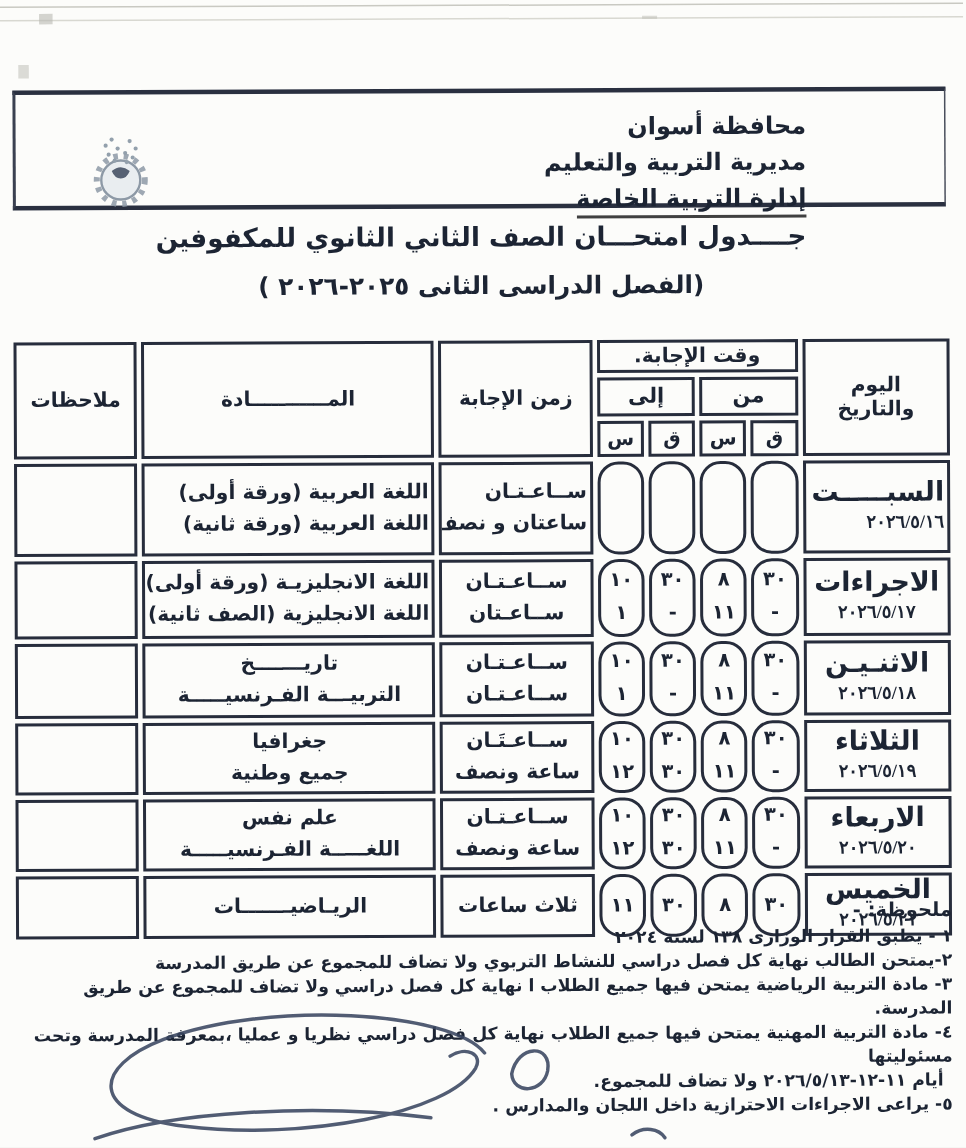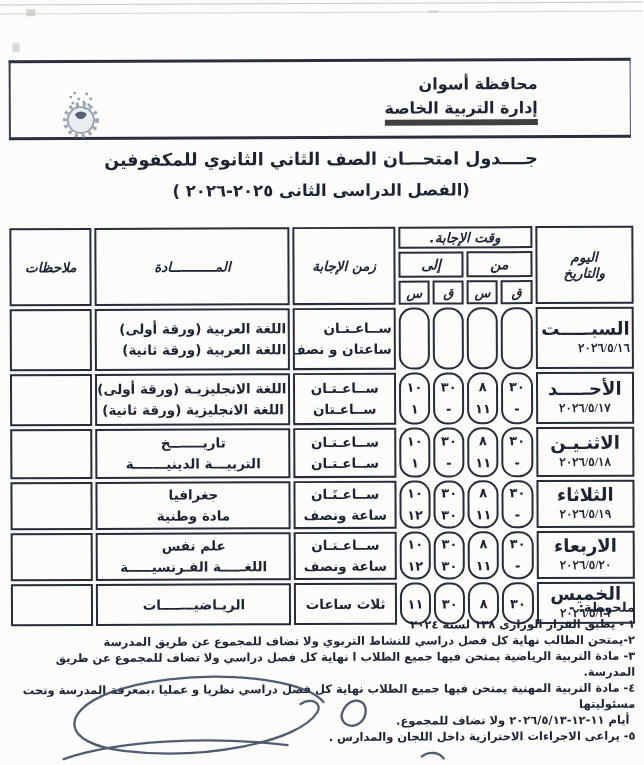--- a/index.html
+++ b/index.html
@@ -26,21 +26,21 @@
   .org-box{
     position:absolute;top:59px;right:12px;left:10px;height:74px;
     border-top:3px solid #2a3040;border-bottom:3px solid #2a3040;
     border-right:1px solid #4a4f5c;border-left:2px solid #3a4050;
     overflow:visible;background:transparent;
   }
   .org-lines{
     position:absolute;top:1px;right:92px;text-align:right;
     font-size:16px;font-weight:700;line-height:24px;margin-top:10px;
   }
-  .org-lines .cut{border-bottom:6px solid #404040;display:inline-block;line-height:22px;}
+  .org-lines .cut{border-bottom:2px solid #404040;display:inline-block;line-height:22px;}
   .emblem{position:absolute;left:46px;top:24px;}
 
   
   .title1{
     position:absolute;top:149px;left:0;right:0;text-align:center;
     font-size:17.5px;font-weight:800;letter-spacing:.2px;
   }
   .title2{
     position:absolute;top:181px;left:0;right:0;text-align:center;
     font-size:16.5px;font-weight:800;
@@ -51,21 +51,21 @@
     position:absolute;top:224px;right:7px;
     width:630px;table-layout:fixed;
     border-collapse:separate;border-spacing:3px;
   }
   .sched th,.sched td{
     border:2px solid #272d3c;
     text-align:center;vertical-align:middle;
     padding:0 2px;font-weight:700;color:#1c2433;
     overflow:hidden;
   }
-  .sched th{font-size:13.5px;font-style:italic;}
+  .sched th{font-size:13.5px;}
   tr.h1 th{height:18px;}
   tr.h2 th{height:22px;font-size:14px;}
   tr.h3 th{height:20px;font-size:13px;}
   tr.r0 td{height:58px;padding-left:44px;} tr.r1 td{height:48px;} tr.r2 td{height:46px;margin-top:40px;}
   tr.r3 td{height:44px;} tr.r4 td{height:44px;margin-top:38px;} tr.r5 td{height:36px;}
   td.day .dname{font-size:18px;line-height:20px;}
   td.day .ddate{font-size:12px;line-height:18px;letter-spacing:.5px;font-family:Liberation Serif, serif;}
   td.num{font-size:13px;border-radius:14px;}
   td.num div{line-height:22px;}
   td.dur,td.subj{font-size:13.5px;}
@@ -90,20 +90,21 @@
 
     <div class="scan-line l1"></div>
     <div class="scan-line l2"></div>
     <div class="speck s1"></div>
     <div class="speck s2"></div>
     <div class="speck s3"></div>
 
     <div class="org-box">
       <div class="org-lines">
         <div>محافظة أسوان</div>
+        <div>مديرية التربية والتعليم</div>
         <div><span class="cut">إدارة التربية الخاصة</span></div>
       </div>
       <svg class="emblem" width="48" height="52" viewBox="0 0 48 52">
         <g fill="none" stroke="#8d99a6" stroke-width="1.6">
           <circle cx="24" cy="33" r="13" fill="#e9edf0"></circle>
           <circle cx="24" cy="33" r="16" stroke-dasharray="3 4" stroke-width="4" opacity="0.85"></circle>
         </g>
         <g fill="#93a0ac">
           <circle cx="14" cy="10" r="1.4"></circle>
             <circle cx="18" cy="6" r="1.4"></circle>
@@ -183,21 +184,21 @@
             </td>
         <td class="subj">
               <div>اللغة العربية (ورقة أولى)</div>
               <div>اللغة العربية (ورقة ثانية)</div>
             </td>
         <td class="note"></td>
       </tr>
 
       <tr class="r1">
         <td class="day">
-          <div class="dname">الأحـــــد</div>
+          <div class="dname">الاجراءات</div>
           <div class="ddate">٢٠٢٦/٥/١٧</div>
         </td>
         <td class="num">
               <div>٣٠</div>
               <div>-</div>
             </td>
         <td class="num">
               <div>٨</div>
               <div>١١</div>
             </td>
@@ -208,21 +209,21 @@
         <td class="num">
               <div>١٠</div>
               <div>١</div>
             </td>
         <td class="dur">
               <div>ســاعـتـان</div>
               <div>ســاعـتان</div>
             </td>
         <td class="subj">
               <div>اللغة الانجليزيـة (ورقة أولى)</div>
-              <div>اللغة الانجليزية (ورقة ثانية)</div>
+              <div>اللغة الانجليزية (الصف ثانية)</div>
             </td>
         <td class="note"></td>
       </tr>
 
       <tr class="r2">
         <td class="day">
           <div class="dname">الاثنـيـن</div>
           <div class="ddate">٢٠٢٦/٥/١٨</div>
         </td>
         <td class="num">
@@ -240,21 +241,21 @@
         <td class="num">
               <div>١٠</div>
               <div>١</div>
             </td>
         <td class="dur">
               <div>ســاعـتـان</div>
               <div>ســاعـتـان</div>
             </td>
         <td class="subj">
               <div>تاريـــــــخ</div>
-              <div>التربيـــة الدينيـــــــة</div>
+              <div>التربيـــة الفـرنسيـــــة</div>
             </td>
         <td class="note"></td>
       </tr>
 
       <tr class="r3">
         <td class="day">
           <div class="dname">الثلاثاء</div>
           <div class="ddate">٢٠٢٦/٥/١٩</div>
         </td>
         <td class="num">
@@ -272,21 +273,21 @@
         <td class="num">
               <div>١٠</div>
               <div>١٢</div>
             </td>
         <td class="dur">
               <div>ســاعـتَـان</div>
               <div>ساعة ونصف</div>
             </td>
         <td class="subj">
               <div>جغرافيا</div>
-              <div>مادة وطنية</div>
+              <div>جميع وطنية</div>
             </td>
         <td class="note"></td>
       </tr>
 
       <tr class="r4">
         <td class="day">
           <div class="dname">الاربعاء</div>
           <div class="ddate">٢٠٢٦/٥/٢٠</div>
         </td>
         <td class="num">

